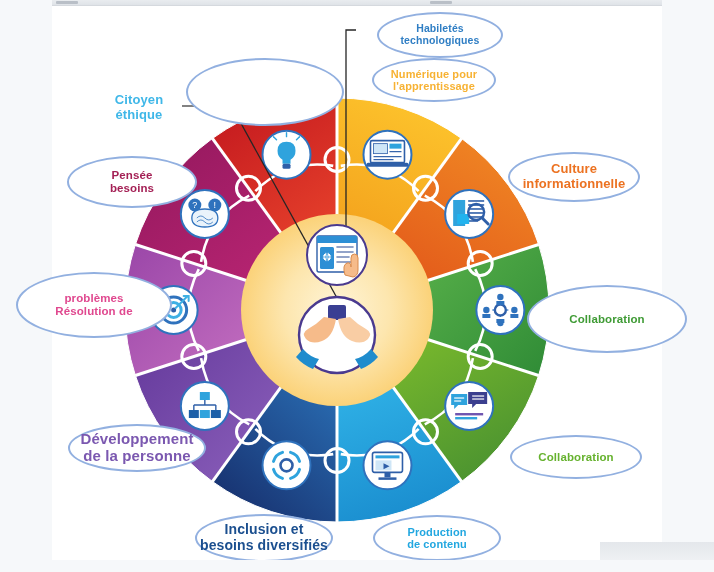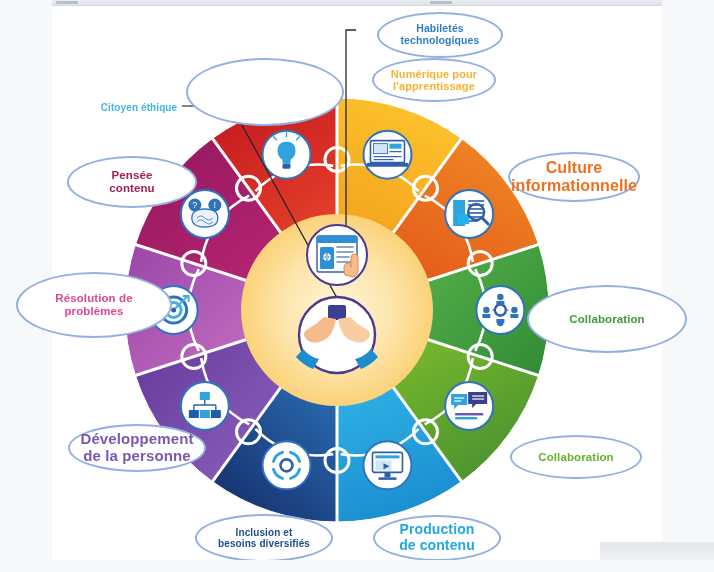--- a/index.html
+++ b/index.html
@@ -353,71 +353,71 @@
           <span style="display:block">Habiletés</span>
           <span style="display:block">technologiques</span>
         </span>
       </div>
       <div class="callout ellipse" style="left: 372px; top: 58px; width: 124px; height: 44px; color: rgb(247, 178, 51); font-size: 11px;">
         <span>
           <span style="display:block">Numérique pour</span>
           <span style="display:block">l'apprentissage</span>
         </span>
       </div>
-      <div class="callout ellipse" style="left: 508px; top: 152px; width: 132px; height: 50px; color: rgb(236, 114, 33); font-size: 16px;">
+      <div class="callout ellipse" style="left: 508px; top: 152px; width: 132px; height: 50px; color: rgb(236, 114, 33); font-size: 13px;">
         <span>
           <span style="display:block">Culture</span>
           <span style="display:block">informationnelle</span>
         </span>
       </div>
       <div class="callout ellipse" style="left: 527px; top: 285px; width: 160px; height: 68px; color: rgb(63, 155, 53); font-size: 11.5px;">
         <span>
           <span style="display:block">Collaboration</span>
         </span>
       </div>
       <div class="callout ellipse" style="left: 510px; top: 435px; width: 132px; height: 44px; color: rgb(102, 178, 46); font-size: 11.5px;">
         <span>
           <span style="display:block">Collaboration</span>
         </span>
       </div>
-      <div class="callout ellipse" style="left: 373px; top: 515px; width: 128px; height: 46px; color: rgb(34, 167, 224); font-size: 14px;">
+      <div class="callout ellipse" style="left: 373px; top: 515px; width: 128px; height: 46px; color: rgb(34, 167, 224); font-size: 11px;">
         <span>
           <span style="display:block">Production</span>
           <span style="display:block">de contenu</span>
         </span>
       </div>
-      <div class="callout ellipse" style="left: 195px; top: 514px; width: 138px; height: 48px; color: rgb(27, 79, 143); font-size: 10px;">
+      <div class="callout ellipse" style="left: 195px; top: 514px; width: 138px; height: 48px; color: rgb(27, 79, 143); font-size: 14px;">
         <span>
           <span style="display:block">Inclusion et</span>
           <span style="display:block">besoins diversifiés</span>
         </span>
       </div>
       <div class="callout ellipse" style="left: 68px; top: 424px; width: 138px; height: 48px; color: rgb(123, 88, 176); font-size: 15px;">
         <span>
           <span style="display:block">Développement</span>
           <span style="display:block">de la personne</span>
         </span>
       </div>
       <div class="callout ellipse" style="left: 16px; top: 272px; width: 156px; height: 66px; color: rgb(224, 72, 143); font-size: 11.5px;">
         <span>
+          <span style="display:block">problèmes</span>
           <span style="display:block">Résolution de</span>
-          <span style="display:block">problèmes</span>
         </span>
       </div>
       <div class="callout ellipse" style="left: 67px; top: 156px; width: 130px; height: 52px; color: rgb(164, 32, 85); font-size: 11.5px;">
         <span>
           <span style="display:block">Pensée</span>
-          <span style="display:block">contenu</span>
+          <span style="display:block">besoins</span>
         </span>
       </div>
       <div class="callout ellipse" style="left: 186px; top: 58px; width: 158px; height: 68px; color: rgb(235, 75, 50); font-size: 10.5px;">
         <span>
         </span>
       </div>
-      <div class="callout plain" style="left: 90px; top: 98px; width: 98px; height: 20px; color: rgb(63, 183, 232); font-size: 10px;">
+      <div class="callout plain" style="left: 90px; top: 98px; width: 98px; height: 20px; color: rgb(63, 183, 232); font-size: 13px;">
         <span>
           <span style="display:block">Citoyen éthique</span>
         </span>
       </div>
     </div>
 
   <div id="bottom-right-block"></div>
   <div id="bottom-strip"></div>
 </div>
 

